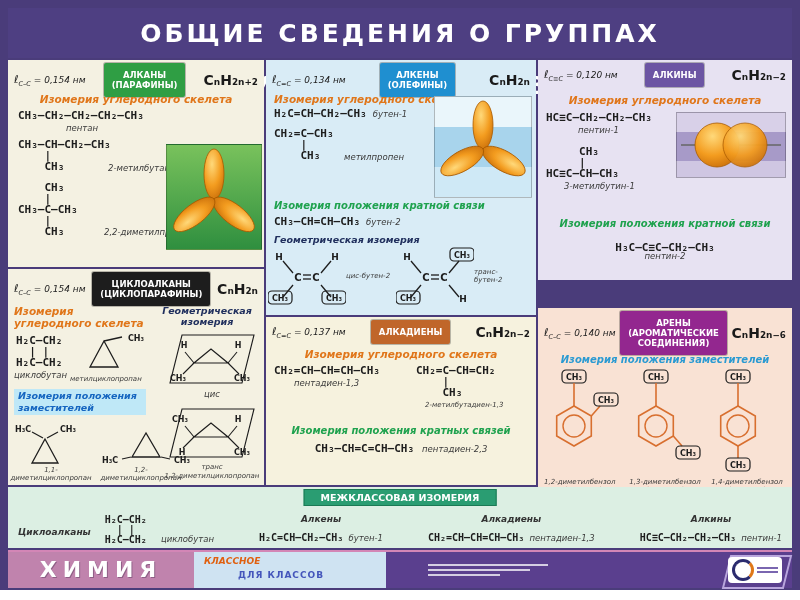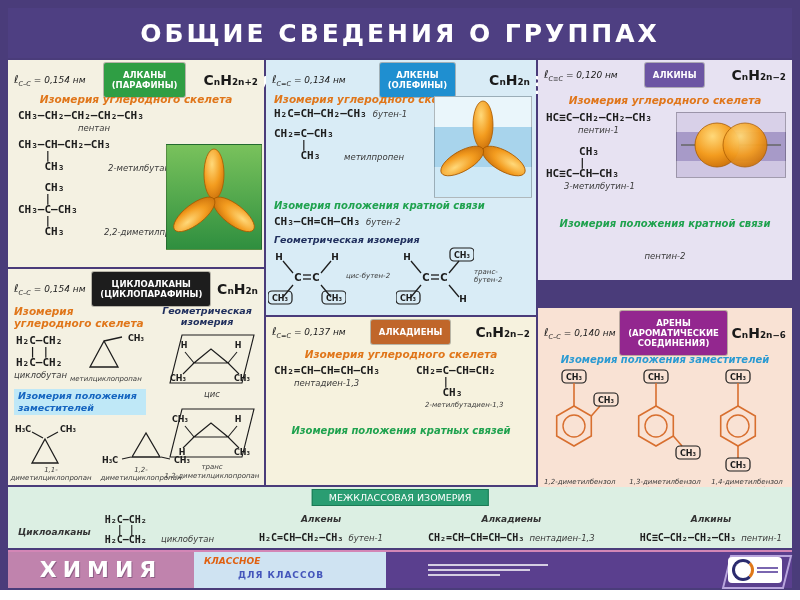--- a/index.html
+++ b/index.html
@@ -38,21 +38,21 @@
   .ob-green{background:linear-gradient(180deg,#79c25c,#2f8f3f);}
   .ob-blue{background:linear-gradient(180deg,#eaf6fb 0 30%,#a8d4ec 30% 70%,#cfe9f6 70%);}
   .ob-lav{background:linear-gradient(180deg,#d8d0e8 0 30%,#a79ac8 30% 75%,#cfc6e2 75%);}
   svg text{font-family:"DejaVu Sans",sans-serif;}
   .t8{font-size:8px;font-weight:700;fill:#1d1d1d;}
   .t9{font-size:9px;font-weight:700;fill:#1d1d1d;}
   .t10{font-size:10px;font-weight:700;fill:#1d1d1d;}
   
   #strip{left:8px;top:487px;width:784px;height:61px;}
   #strip-badge{position:absolute;left:50%;top:2px;transform:translateX(-50%);background:#2a9d72;
-    color:#fff;font-weight:400;font-size:9.5px;padding:2px 16px;border:1px solid #1b7a55;}
+    color:#fff;font-weight:700;font-size:9.5px;padding:2px 16px;border:1px solid #1b7a55;}
   .grp-title{font-size:9px;font-style:italic;color:#333;font-weight:700;}
   
   #footer{left:8px;top:550px;width:784px;height:36px;background:#5a3f8e;border-top:2px solid #d386b6;}
   #f-pink{position:absolute;left:0;top:0;width:186px;height:36px;background:#c083ad;
     color:#fff;font-weight:800;font-size:22px;letter-spacing:6px;line-height:36px;text-align:center;
     text-shadow:1px 1px 0 #8e5f86;}
   #f-blue{position:absolute;left:186px;top:0;width:192px;height:36px;background:#cfe3f2;}
   #f-l1{position:absolute;left:10px;top:4px;color:#e06010;font-weight:800;font-style:italic;font-size:9px;}
   #f-l2{position:absolute;left:44px;top:18px;color:#4455bb;font-weight:800;font-size:9px;letter-spacing:1px;}
   #f-chip{position:absolute;right:4px;top:3px;width:58px;height:30px;background:#5a3f8e;
@@ -87,21 +87,21 @@
 
   <div class="panel bg-cream" style="left:8px;top:60px;width:256px;height:207px;">
     <div class="phead">
       <span class="bond"><i>ℓ</i><sub>C–C</sub> <span>= 0,154 нм</span></span>
       <span class="badge bdg-green">АЛКАНЫ
 (ПАРАФИНЫ)</span>
       <span class="gform">CₙH₂ₙ₊₂</span>
     </div>
     <div class="ab tc h-orange" style="top:33px;">Изомерия углеродного скелета</div>
     <div class="ab fml" style="left:10px;top:50px;">CH₃–CH₂–CH₂–CH₂–CH₃</div>
-    <div class="ab flbl" style="left:58px;top:64px;margin-left:12px;">пентан</div>
+    <div class="ab flbl" style="left:58px;top:64px;">пентан</div>
     <div class="ab fml" style="left:10px;top:79px;">CH₃–CH–CH₂–CH₃
     |
     CH₃</div>
     <div class="ab flbl" style="left:100px;top:104px;">2-метилбутан</div>
     <div class="ab fml" style="left:10px;top:122px;">    CH₃
     |
 CH₃–C–CH₃
     |
     CH₃</div>
     <div class="ab flbl" style="left:96px;top:168px;">2,2-диметилпропан</div>
@@ -207,20 +207,23 @@
 HC≡C–CH–CH₃</div>
     <div class="ab flbl" style="left:26px;top:122px;">3-метилбутин-1</div>
     <div class="orbbox ob-lav" style="left:138px;top:52px;width:108px;height:64px;">
       <svg width="108" height="64">
         <line x1="4" y1="32" x2="104" y2="32" stroke="#666" stroke-width="1.5"></line>
         <circle cx="40" cy="32" r="22" fill="url(#orb)" stroke="#a85a00" stroke-width="0.8"></circle>
         <circle cx="68" cy="32" r="22" fill="url(#orb)" stroke="#a85a00" stroke-width="0.8" opacity="0.95"></circle>
       </svg>
     </div>
     <div class="ab tc h-green" style="top:158px;">Изомерия положения кратной связи</div>
+    <div class="ab tc" style="top:176px;">
+      <span class="fml">H₃C–C≡C–CH₂–CH₃</span>
+    </div>
     <div class="ab tc flbl" style="top:192px;">пентин-2</div>
   </div>
 
   <div class="panel bg-cream" style="left:8px;top:269px;width:256px;height:216px;">
     <div class="phead">
       <span class="bond"><i>ℓ</i><sub>C–C</sub> <span>= 0,154 нм</span></span>
       <span class="badge bdg-black">ЦИКЛОАЛКАНЫ
 (ЦИКЛОПАРАФИНЫ)</span>
       <span class="gform">CₙH₂ₙ</span>
     </div>
@@ -291,20 +294,24 @@
       <span class="gform">CₙH₂ₙ₋₂</span>
     </div>
     <div class="ab tc h-orange" style="top:31px;">Изомерия углеродного скелета</div>
     <div class="ab fml" style="left:8px;top:48px;">CH₂=CH–CH=CH–CH₃</div>
     <div class="ab flbl" style="left:28px;top:62px;">пентадиен-1,3</div>
     <div class="ab fml" style="left:150px;top:48px;">CH₂=C–CH=CH₂
     |
     CH₃</div>
     <div class="ab flbl7" style="left:159px;top:84px;">2-метилбутадиен-1,3</div>
     <div class="ab tc h-green" style="top:108px;">Изомерия положения кратных связей</div>
+    <div class="ab" style="left:0;top:126px;width:100%;display:flex;justify-content:center;align-items:flex-end;gap:8px;">
+      <span class="fml">CH₃–CH=C=CH–CH₃</span>
+      <span class="flbl">пентадиен-2,3</span>
+    </div>
   </div>
 
   <div class="panel bg-peach" style="left:538px;top:282px;width:254px;height:203px;margin-top:26px;">
     <div class="phead">
       <span class="bond"><i>ℓ</i><sub>C–C</sub> <span>= 0,140 нм</span></span>
       <span class="badge bdg-magenta">АРЕНЫ
 (АРОМАТИЧЕСКИЕ
 СОЕДИНЕНИЯ)</span>
       <span class="gform">CₙH₂ₙ₋₆</span>
     </div>

